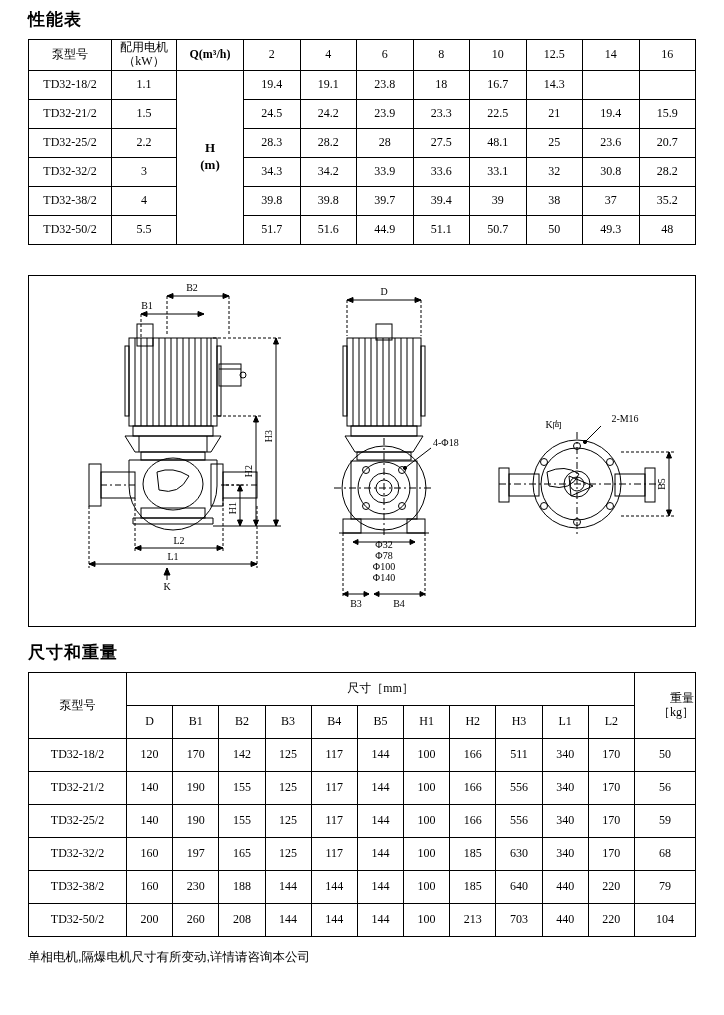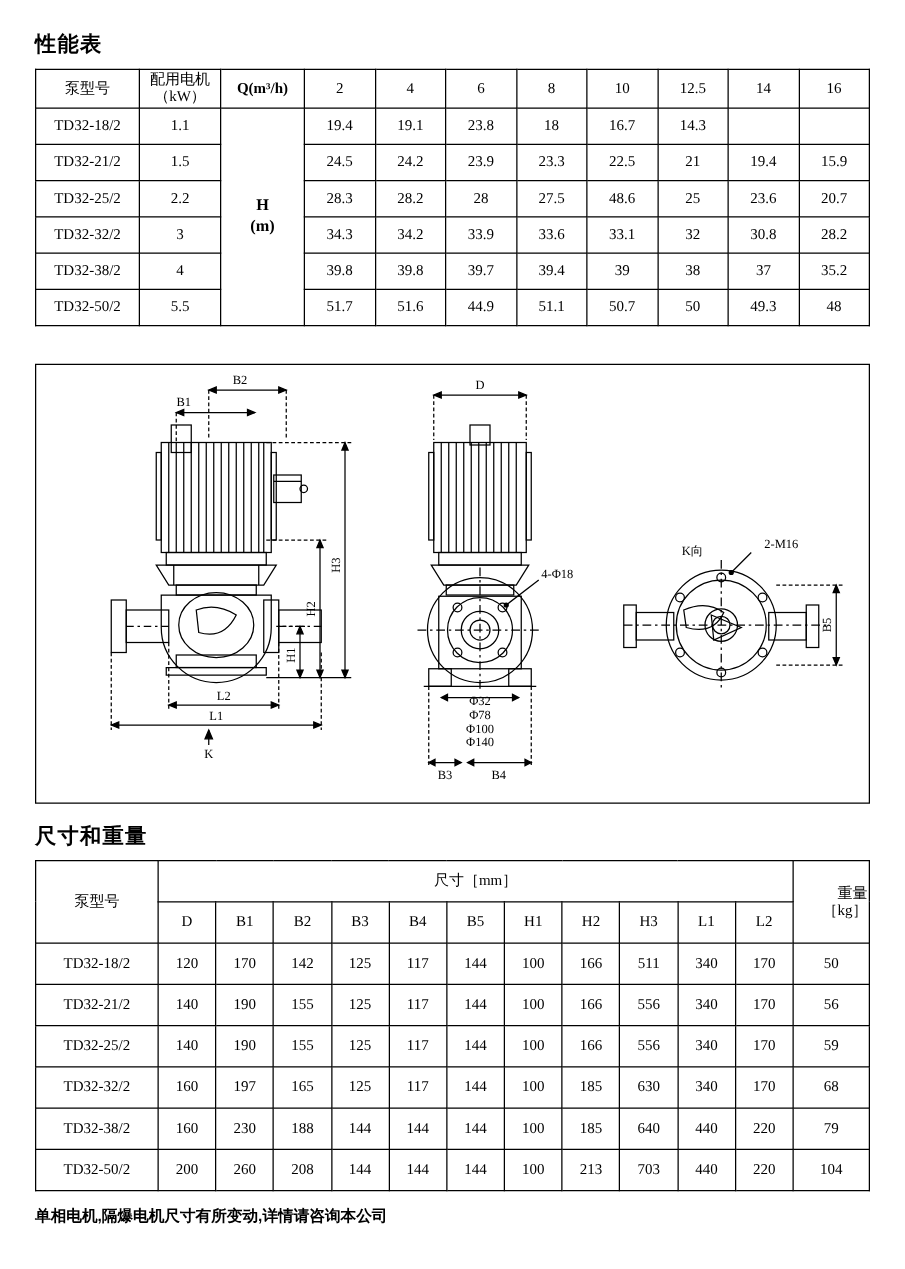--- a/index.html
+++ b/index.html
@@ -22,21 +22,21 @@
     box-sizing: border-box;
     padding: 0 28px;
   }
   .section-title {
     font-family: "Liberation Sans", "DejaVu Sans", sans-serif;
     font-weight: bold;
     font-size: 17px;
     letter-spacing: 1px;
     margin: 0;
   }
-  #perf-title { padding-top: 24px; padding-bottom: 8px; }
+  #perf-title { padding-top: 8px; padding-bottom: 8px; }
   #dim-title  { padding-top: 14px; padding-bottom: 8px; }
 
   table {
     border-collapse: collapse;
     width: 100%;
     table-layout: fixed;
   }
   table td, table th {
     border: 1px solid #000;
     text-align: center;
@@ -67,21 +67,20 @@
 
   
   #dim-table td, #dim-table th { height: 30px; }
   #dim-table .model-col { width: 95px; }
   #dim-table .w-col { width: 58px; }
   #dim-table .dim-col { width: auto; }
   .note {
     font-family: "Liberation Sans", "DejaVu Sans", sans-serif;
     font-size: 12.5px;
     padding-top: 12px;
-    font-weight: bold;
   }
   .two-line { line-height: 1.2; font-size: 12px; text-align: right; }
 </style>
 </head>
 <body>
 
 <div class="page">
 
   <h2 class="section-title" id="perf-title">性能表</h2>
 
@@ -134,21 +133,21 @@
         <td>15.9</td>
       </tr>
 
       <tr>
         <td>TD32-25/2</td>
         <td>2.2</td>
         <td>28.3</td>
         <td>28.2</td>
         <td>28</td>
         <td>27.5</td>
-        <td>48.6</td>
+        <td>48.1</td>
         <td>25</td>
         <td>23.6</td>
         <td>20.7</td>
       </tr>
 
       <tr>
         <td>TD32-32/2</td>
         <td>3</td>
         <td>34.3</td>
         <td>34.2</td>

